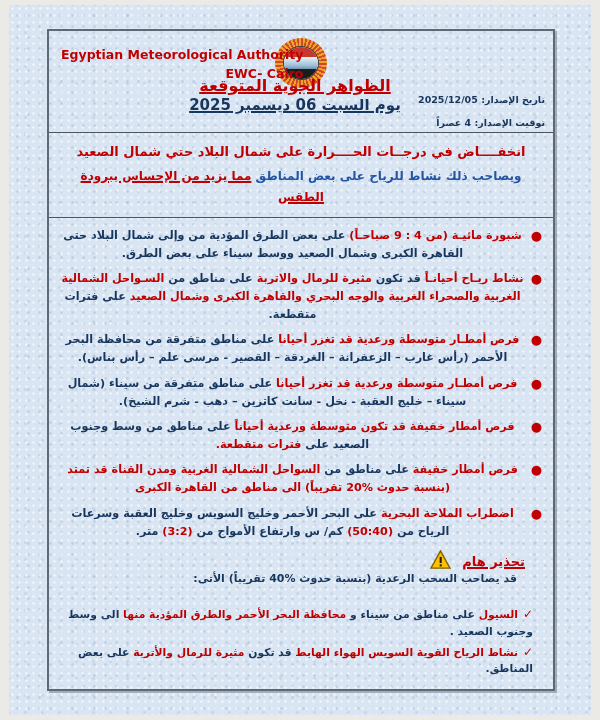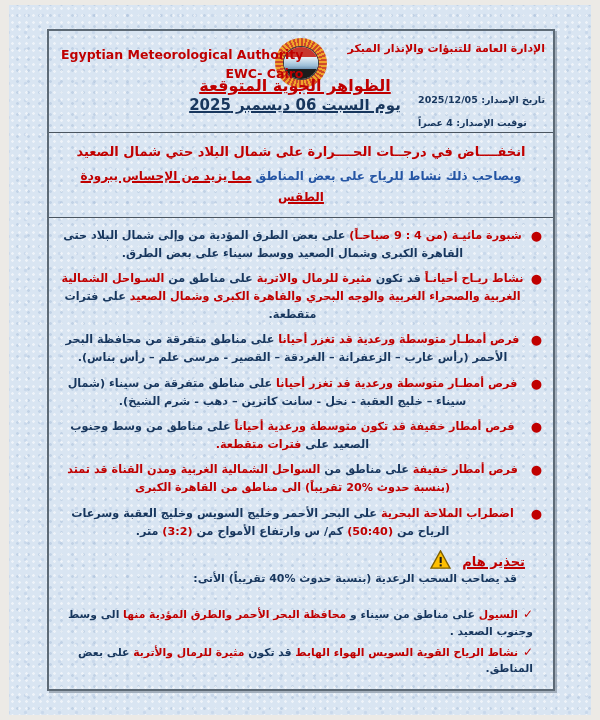--- a/index.html
+++ b/index.html
@@ -41,21 +41,21 @@
           width:52px; height:50px; border-radius:50%;
           background:repeating-conic-gradient(from 0deg, #cf4a28 0deg 5deg, #f0a32a 5deg 10deg); }
   .logo-inner { position:absolute; inset:8px; border-radius:50%; overflow:hidden; border:1px solid #3a3a3a; background:#fff; }
   .ls-red { height:32%; background:#c8372d; }
   .ls-mid { height:36%; background:linear-gradient(#e8f2f8 0%, #9fc0d8 70%, #6f95b5 100%); }
   .ls-black { height:32%; background:#1c1c1c; }
   .titles { position:absolute; left:0; right:12px; top:41px; text-align:center; }
   .main-title { display:inline-block; color:#C00000; font-size:16px; text-decoration:underline; text-decoration-thickness:1.5px; }
   .date-title { display:block; color:#17365D; font-size:15px; margin-top:1px; }
   .date-title span { text-decoration:underline; text-decoration-thickness:1.5px; }
-  .issue-block { position:absolute; right:0; top:58px; text-align:left; font-size:9.5px; color:#17365D; line-height:1.5; }
+  .issue-block { position:absolute; right:0; top:58px; text-align:right; font-size:9.5px; color:#17365D; line-height:1.5; }
   .issue-block div { margin-bottom:9px; }
 
   .sep { border-top:1.6px solid #4a5560; margin:2px -8px; }
 
   
   .intro { text-align:center; padding:4px 0 5px; }
   .intro-line { margin:2px 0; line-height:1.75; }
   .intro-l1 { font-size:13px; }
   .intro-l2 { font-size:12.5px; }
   .intro-l3 { font-size:12px; }
@@ -75,21 +75,20 @@
   .check { color:#C00000; margin-left:5px; font-size:12px; }
 </style>
 </head>
 <body>
 
 <div class="page">
   <div class="frame">
 
     <div class="header">
       <div class="ar-block">
-        <div>الإدارة العامة للتنبؤات والإنذار المبكر</div>
       </div>
 
       <div class="logo">
         <div class="logo-inner">
           <div class="ls-red"></div>
           <div class="ls-mid"></div>
           <div class="ls-black"></div>
         </div>
       </div>
 

